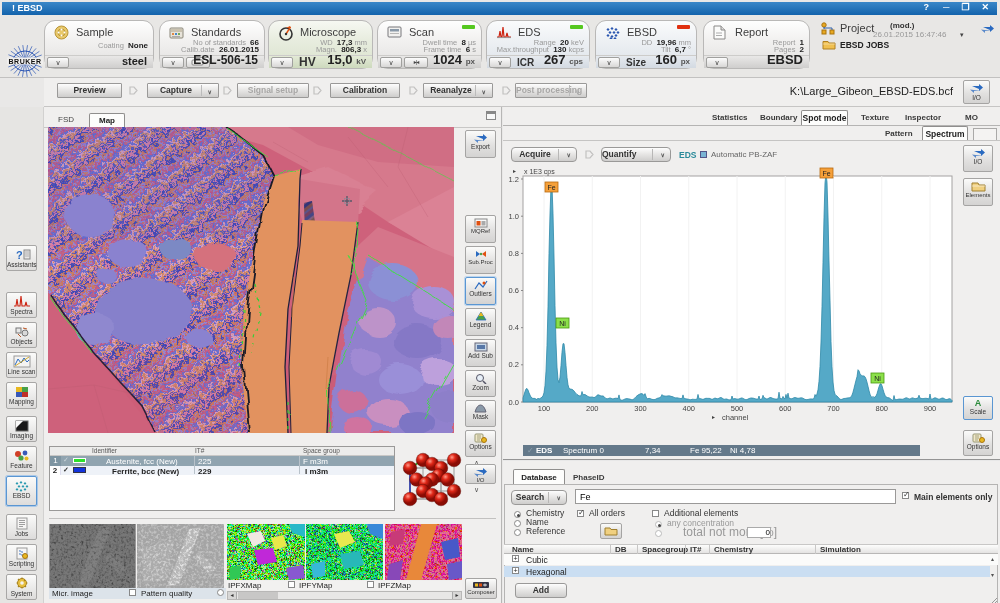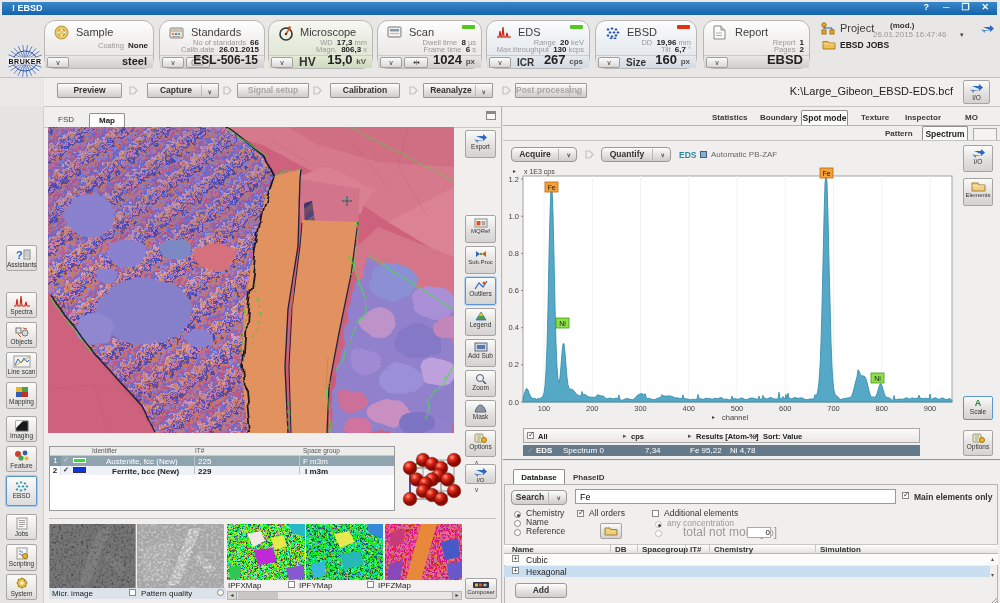--- a/index.html
+++ b/index.html
@@ -754,21 +754,21 @@
 <div class="abs" style="left:0;top:33px;width:497px;border-top:1px solid #c5c4c3"></div>
     <div class="abs" style="left:8px;top:40px;width:66px;height:15px;background:linear-gradient(#fdfdfd,#e8e7e6 45%,#cecdcc);border:1px solid #9a9998;border-radius:4px;font-size:8.5px;font-weight:bold;color:#333;text-align:center;line-height:13px">
 <span style="position:absolute;left:0;right:18px;text-align:center">Acquire</span>
 <span style="position:absolute;right:17px;top:1px;bottom:1px;border-left:1px solid #b8b7b6"></span>
 <span style="position:absolute;right:5px;top:1px;font-size:6px;color:#555">∨</span>
     </div>
     <div class="abs" style="left:81px;top:42px"><svg width="11" height="11" viewBox="0 0 11 11">
         <path d="M2 2 L6 2 L9 5.5 L6 9 L2 9 Z" fill="none" stroke="#c2c1c0" stroke-width="1.2"></path>
       </svg></div>
     <div class="abs" style="left:98px;top:40px;width:70px;height:15px;background:linear-gradient(#fdfdfd,#e8e7e6 45%,#cecdcc);border:1px solid #9a9998;border-radius:4px;font-size:8.5px;font-weight:bold;color:#333;text-align:center;line-height:13px">
-<span style="position:absolute;left:0;right:18px;text-align:center">Quantify</span>
+<span style="position:absolute;left:0;right:18px;text-align:left">Quantify</span>
 <span style="position:absolute;right:17px;top:1px;bottom:1px;border-left:1px solid #b8b7b6"></span>
 <span style="position:absolute;right:5px;top:1px;font-size:6px;color:#555">∨</span>
     </div>
 <div class="abs" style="left:176px;top:43px;font-size:8.5px;font-weight:bold;color:#2a8a9a">EDS</div>
 <div class="abs" style="left:197px;top:44px;width:7px;height:7px;background:#7ab4d4;border:1px solid #558"></div>
 <div class="abs" style="left:208px;top:43px;font-size:8px;color:#666">Automatic PB-ZAF</div>
     <svg class="abs" style="left:0px;top:60px" width="473" height="260" viewBox="503 167 473 260">
 <rect x="523" y="176" width="429" height="226" fill="#fff" stroke="#a3a2a1"></rect>
 <line x1="544.0" y1="176" x2="544.0" y2="402" stroke="#f2f2f2" stroke-width="1"></line>
       <line x1="592.25" y1="176" x2="592.25" y2="402" stroke="#f2f2f2" stroke-width="1"></line>
@@ -823,30 +823,20 @@
 <div class="abs smbtn" style="left:460px;top:71px;width:30px;height:28px;font-size:6px"><svg class="ic" width="15" height="11">
         <path d="M1 2 L1 10 L14 10 L14 4 L8 4 L7 2 Z" fill="#f0d080" stroke="#a08030"></path>
         <path d="M1 5 L14 5" stroke="#fff" stroke-width="0.8" opacity="0.7"></path>
       </svg>Elements</div>
 <div class="abs smbtn" style="left:460px;top:289px;width:30px;height:24px;border:1px solid #5a96d2"><span style="display:block;color:#2a8a3a;font-size:9px;font-weight:bold;margin-top:1px">A</span>Scale</div>
 <div class="abs smbtn" style="left:460px;top:323px;width:30px;height:26px"><svg class="ic" width="13" height="10">
         <rect x="1" y="1" width="8" height="8" rx="1" fill="#f0e8c8" stroke="#997"></rect>
         <path d="M3 3 L7 3 M3 5 L7 5 M3 7 L6 7" stroke="#886" stroke-width="0.7"></path>
         <circle cx="10" cy="7" r="2.5" fill="#e8b820" stroke="#a87410"></circle>
       </svg>Options</div>
-    <div class="abs" style="left:20px;top:321px;width:397px;height:15px;background:linear-gradient(#fbfbfa,#e8e7e6);border:1px solid #a8a7a6;font-size:7.5px;color:#222">
-<span class="chk on" style="position:absolute;left:3px;top:3px"></span>
-      <b style="position:absolute;left:14px;top:3px">All</b>
-<span style="position:absolute;left:99px;top:3px;color:#555;font-size:7px">▸</span>
-      <b style="position:absolute;left:107px;top:3px">cps</b>
-<span style="position:absolute;left:164px;top:3px;color:#555;font-size:7px">▸</span>
-      <b style="position:absolute;left:172px;top:3px">Results [Atom-%]</b>
-<span style="position:absolute;left:231px;top:3px;color:#555;font-size:7px">▸</span>
-      <b style="position:absolute;left:239px;top:3px">Sort: Value</b>
-</div>
 <div class="abs" style="left:20px;top:338px;width:397px;height:11px;background:#64798a;color:#fff;font-size:8px">
 <span style="position:absolute;left:4px;top:1px;color:#8fa3b0">✓</span>
 <b style="position:absolute;left:13px;top:1px">EDS</b>
 <span style="position:absolute;left:40px;top:1px">Spectrum 0</span>
 <span style="position:absolute;left:122px;top:1px">7,34</span>
 <span style="position:absolute;left:167px;top:1px">Fe 95,22</span>
 <span style="position:absolute;left:207px;top:1px">Ni 4,78</span>
 </div>
     <div class="abs" style="left:0px;top:352px;width:497px;border-top:2px groove #e8e8e8"></div>
 <div class="abs tab act" style="left:10px;top:362px;width:52px;height:16px;line-height:16px">Database</div>

